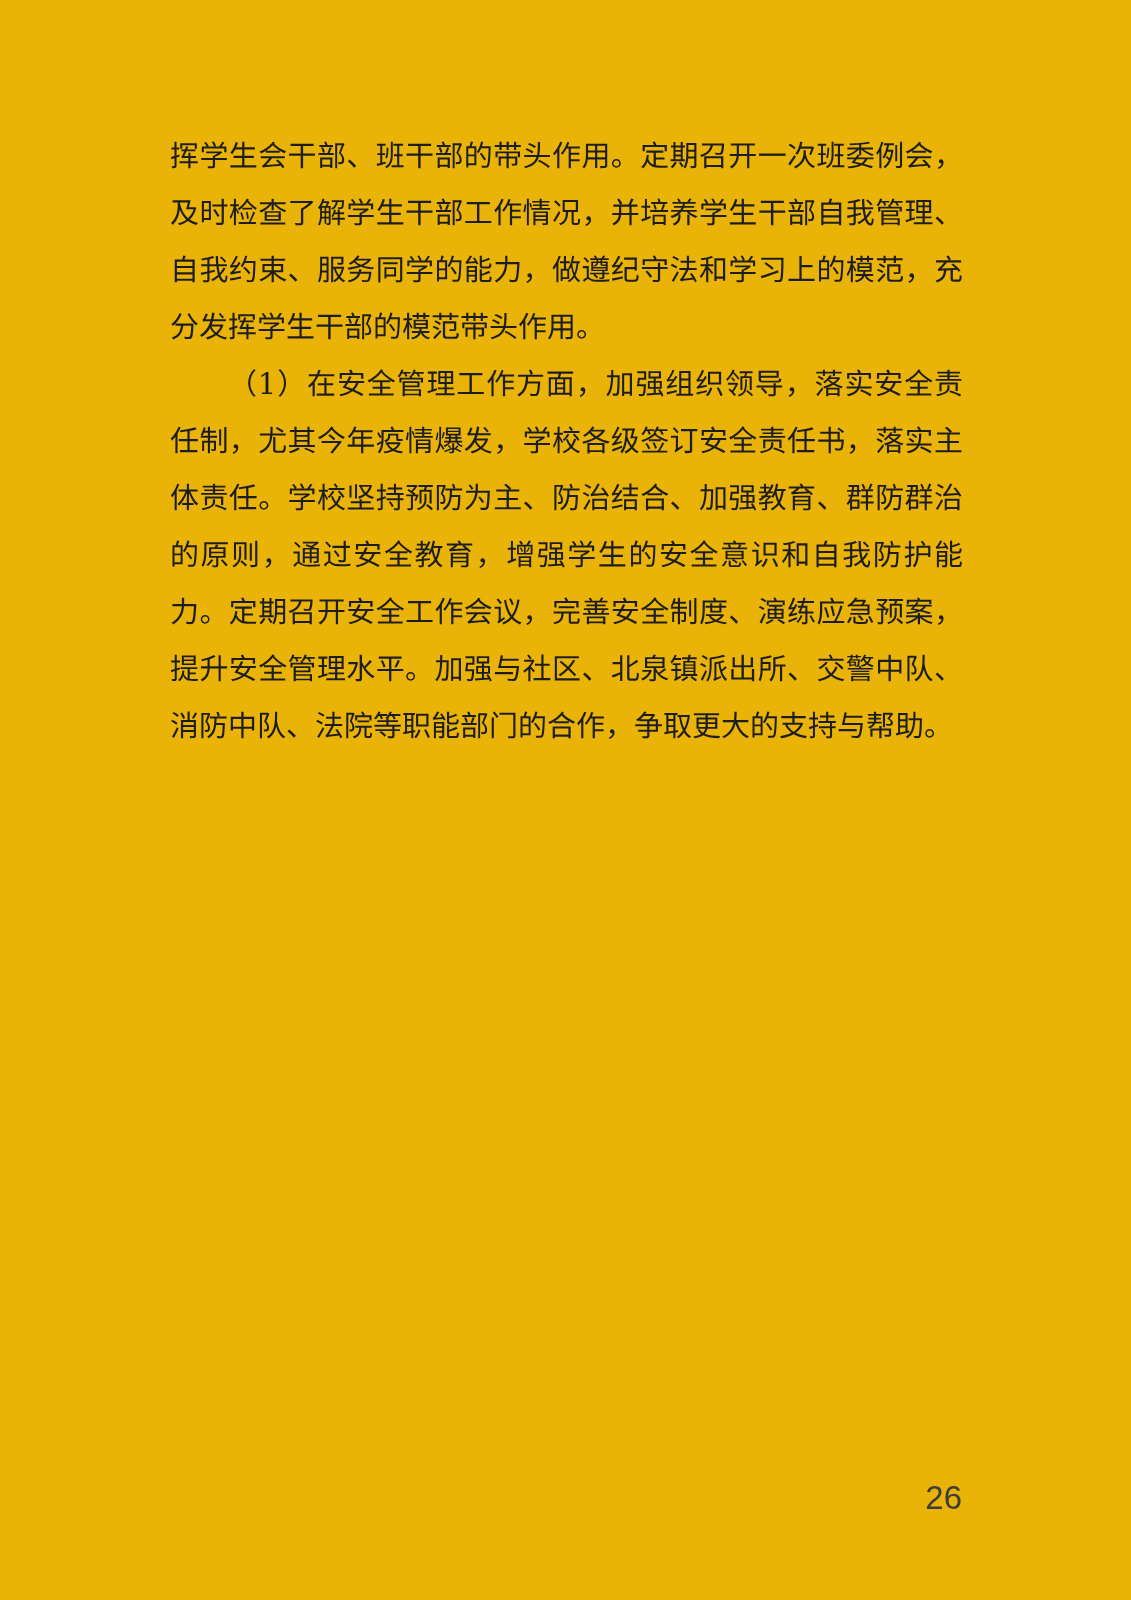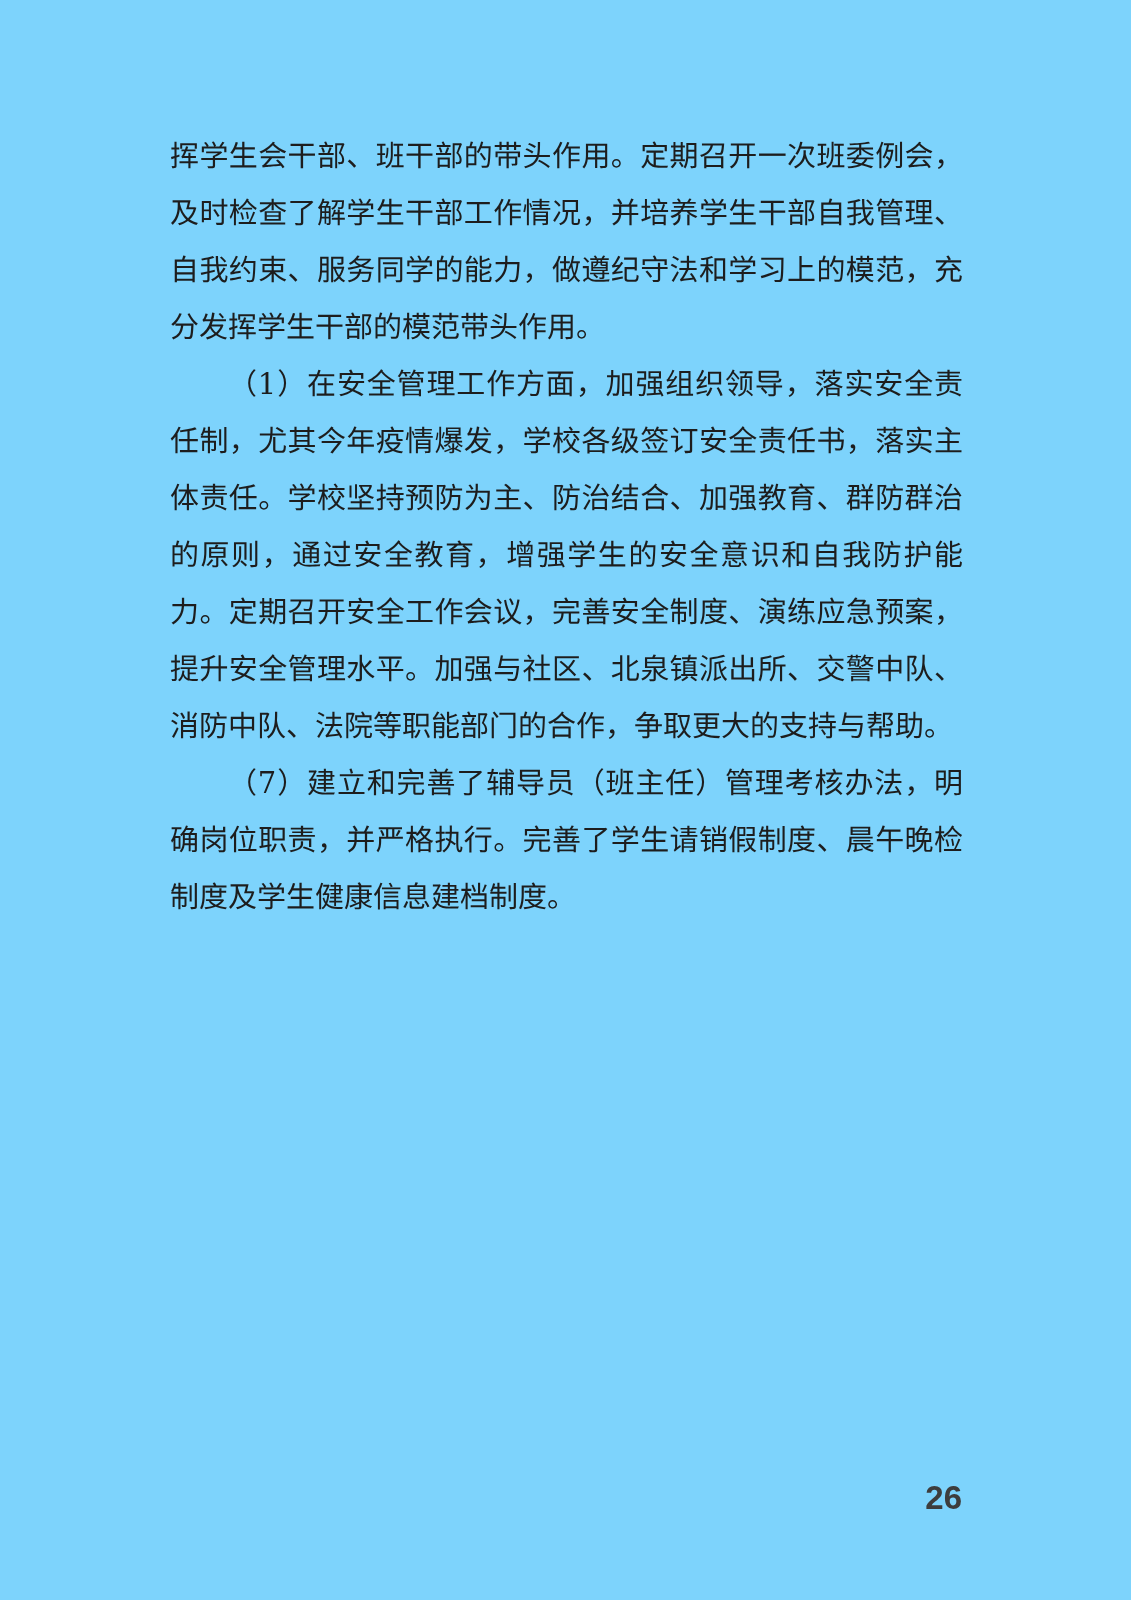--- a/index.html
+++ b/index.html
@@ -4,21 +4,21 @@
 <style>
   html, body {
     margin: 0;
     padding: 0;
     background: #ffffff;
   }
   .page {
     position: relative;
     width: 1131px;
     height: 1600px;
-    background: #7dd3fc;
+    background: #eab308;
     overflow: hidden;
   }
   .doc-content {
     position: absolute;
     left: 170px;
     top: 128px;
     width: 793px;
     font-family: "DejaVu Serif", "Liberation Serif", serif;
     font-size: 29px;
     line-height: 57px;
@@ -37,29 +37,27 @@
   }
   .page-number {
     position: absolute;
     right: 169px;
     top: 1478px;
     font-family: "Liberation Sans", "DejaVu Sans", sans-serif;
     font-size: 33px;
     line-height: 40px;
     color: #3d3d3d;
     text-align: right;
-    font-weight: bold;
   }
 </style>
 </head>
 <body>
 
 <div class="page">
 
   <div class="doc-content">
     <p class="continuation">挥学生会干部、班干部的带头作用。定期召开一次班委例会，及时检查了解学生干部工作情况，并培养学生干部自我管理、自我约束、服务同学的能力，做遵纪守法和学习上的模范，充分发挥学生干部的模范带头作用。</p>
     <p>（1）在安全管理工作方面，加强组织领导，落实安全责任制，尤其今年疫情爆发，学校各级签订安全责任书，落实主体责任。学校坚持预防为主、防治结合、加强教育、群防群治的原则，通过安全教育，增强学生的安全意识和自我防护能力。定期召开安全工作会议，完善安全制度、演练应急预案，提升安全管理水平。加强与社区、北泉镇派出所、交警中队、消防中队、法院等职能部门的合作，争取更大的支持与帮助。</p>
-    <p>（7）建立和完善了辅导员（班主任）管理考核办法，明确岗位职责，并严格执行。完善了学生请销假制度、晨午晚检制度及学生健康信息建档制度。</p>
   </div>
 
   <div class="page-number">26</div>
 
 </div>
 
 </body></html>

